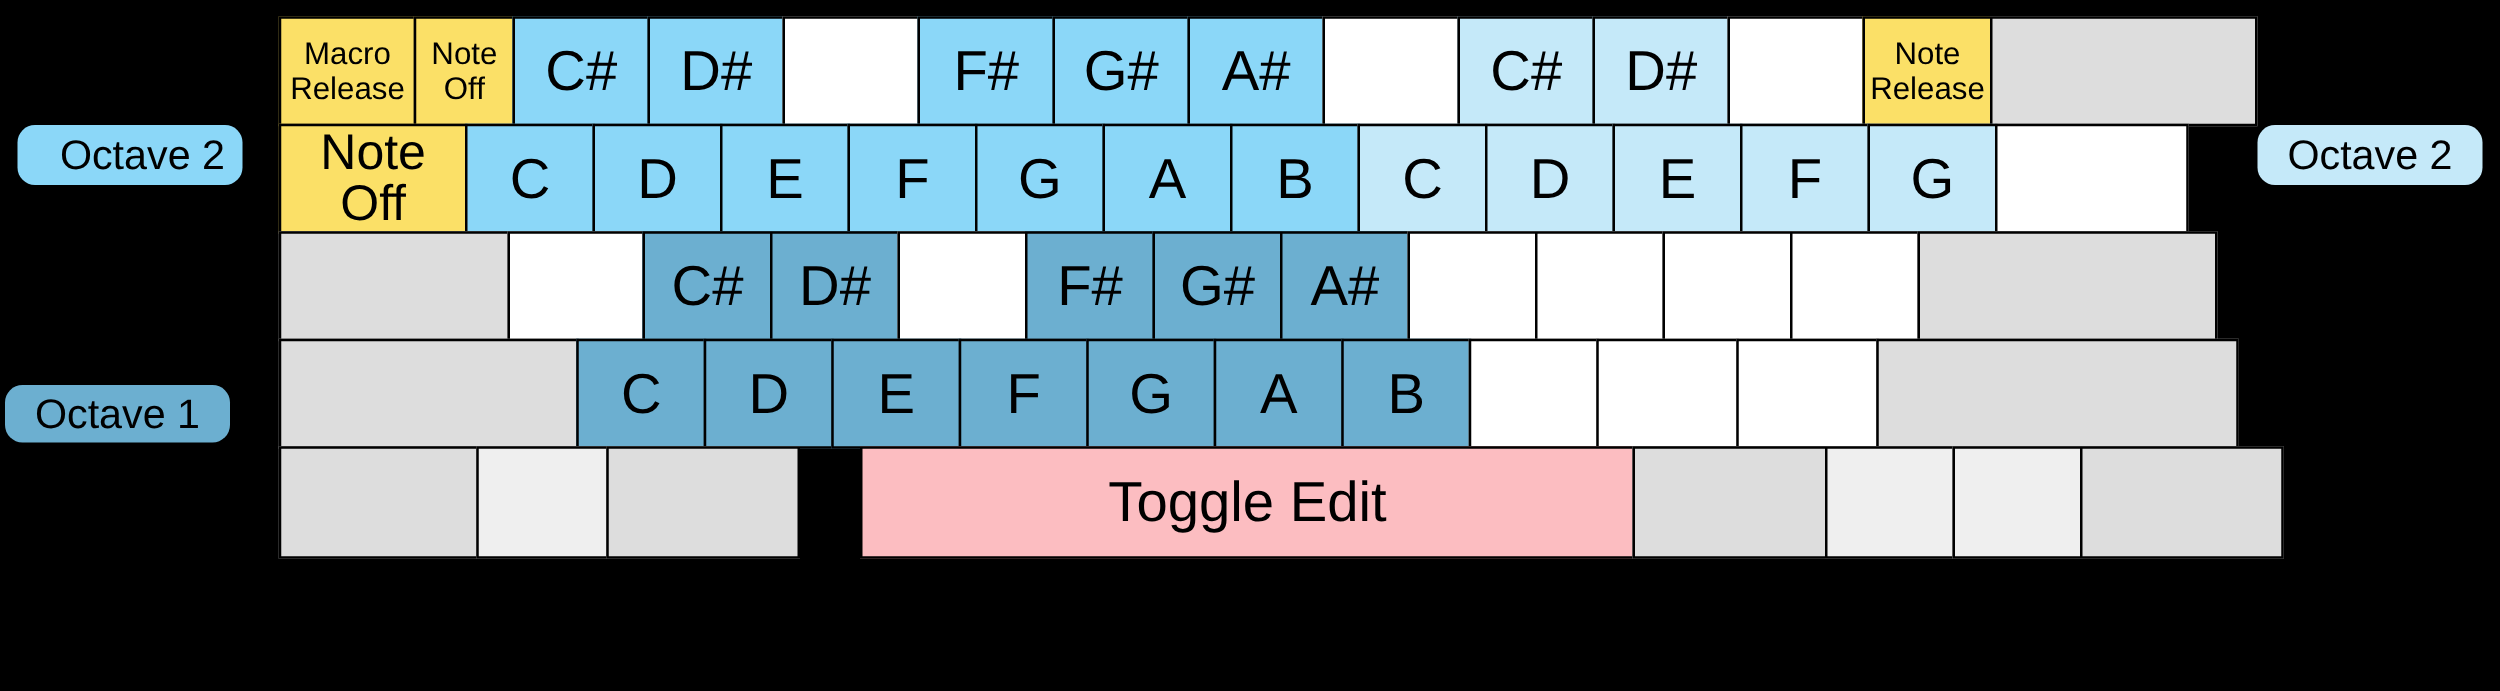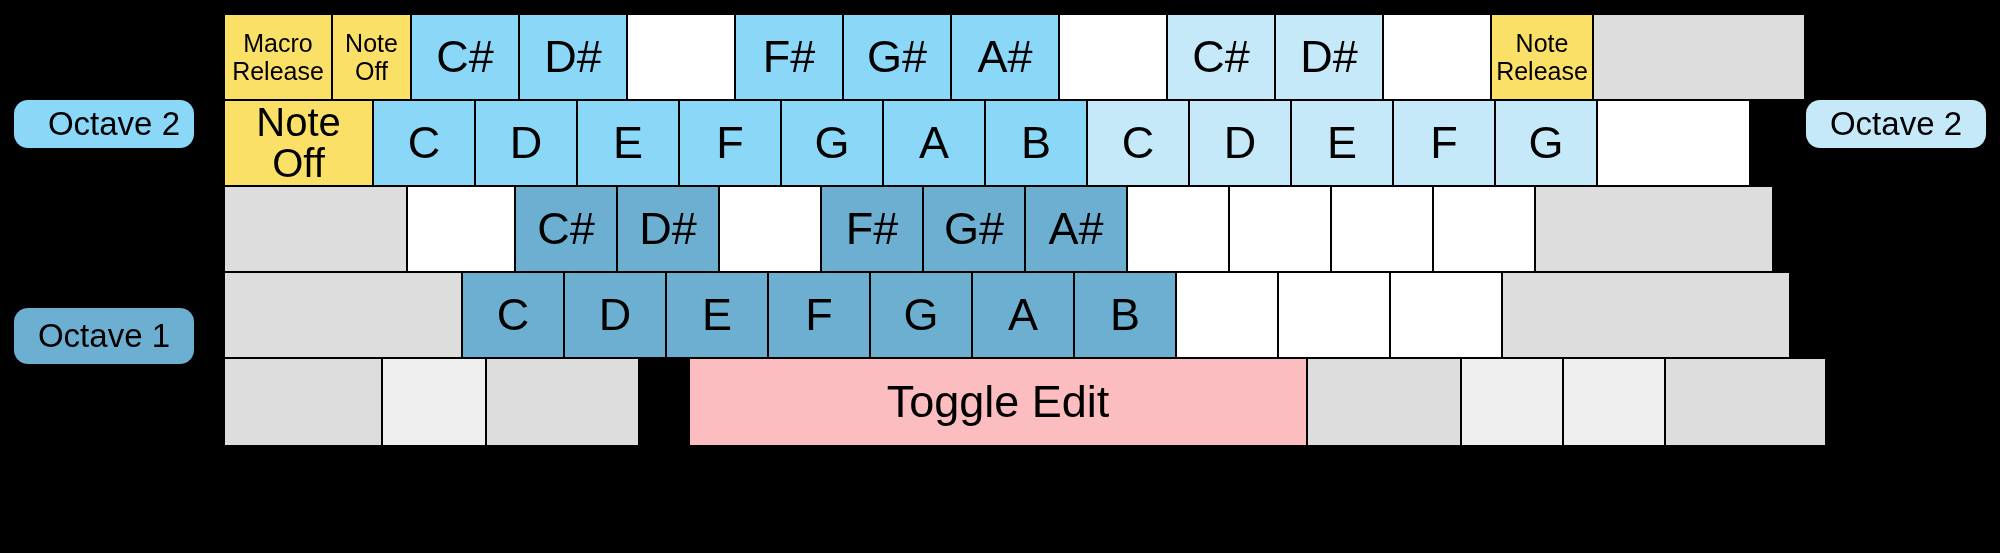--- a/index.html
+++ b/index.html
@@ -58,21 +58,21 @@
 </style>
 </head>
 <body>
 
 <div id="stage">
 
   <div class="octave-pill c-sky" style="left:14px;  top:100px; width:180px; height:48px;justify-content:flex-end;">
     <span>Octave 2</span>
   </div>
 
-  <div class="octave-pill c-steel" style="left:14px;  top:308px; width:180px; height:56px;">
+  <div class="octave-pill c-steel" style="left:4px;  top:308px; width:180px; height:46px;">
     <span>Octave 1</span>
   </div>
 
   <div class="octave-pill c-skyl" style="left:1806px;top:100px; width:180px; height:48px;">
     <span>Octave 2</span>
   </div>
 
   <div class="kbd" id="kbd">
       <div class="krow" style="left: 0px; top: 0px; height: 88px;">
         <div class="key c-yellow sm" style="width: 110px; height: 88px; flex-direction: column;">

